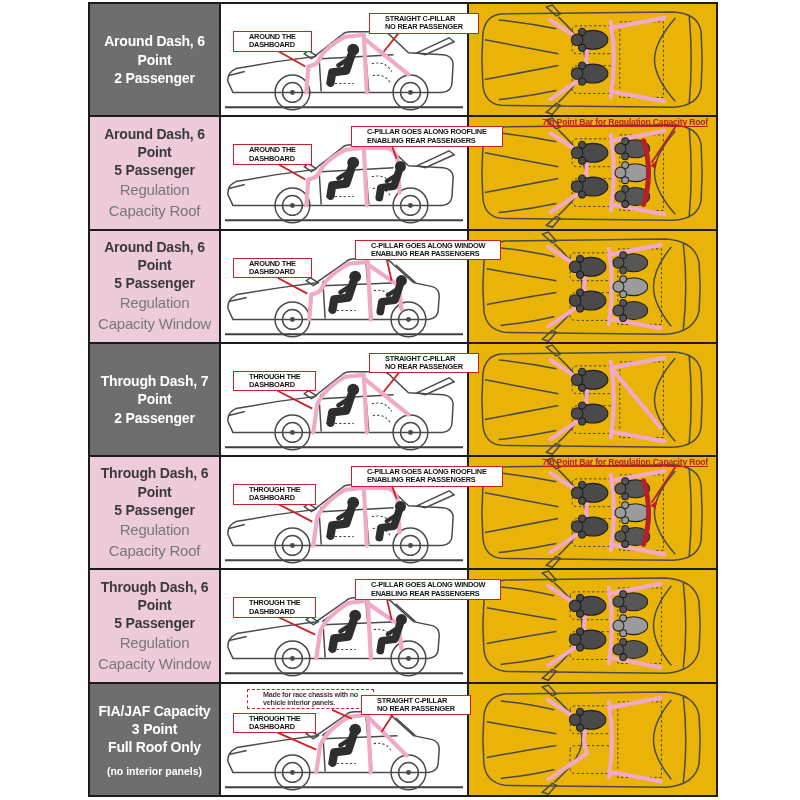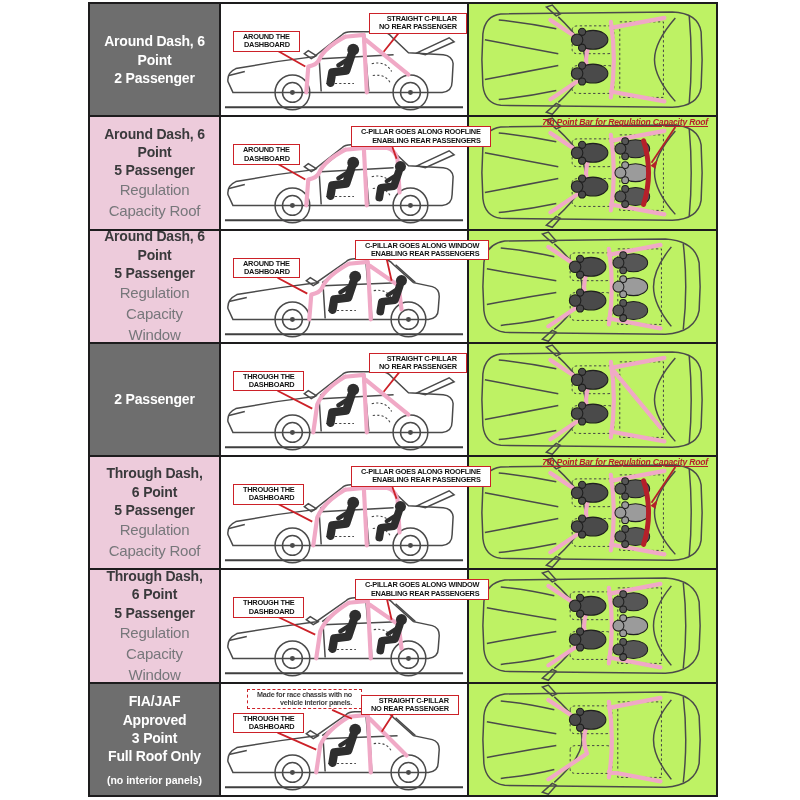--- a/index.html
+++ b/index.html
@@ -2,35 +2,35 @@
 <html><head>
 <meta charset="utf-8">
 <style>
   html,body{margin:0;padding:0;width:800px;height:800px;background:#fff;overflow:hidden;
     font-family:"Liberation Sans",sans-serif;}
   #chart{position:absolute;left:88px;top:2px;width:630px;height:795px;
     border:2.5px solid #1d1c1d;box-sizing:border-box;display:flex;flex-direction:column;background:#fff;}
   .cfg-row{flex:1 1 0;display:flex;border-bottom:2.5px solid #1d1c1d;min-height:0;}
   .cfg-row:last-child{border-bottom:none;}
   .label-cell{width:131px;flex:0 0 131px;border-right:2px solid #1d1c1d;box-sizing:border-box;
-    display:flex;flex-direction:column;align-items:center;justify-content:center;text-align:center;padding:14px;}
+    display:flex;flex-direction:column;align-items:center;justify-content:center;text-align:center;padding:8px;}
   .label-cell.gray{background:#6e6e6e;}
   .label-cell.pink{background:#edcbdb;}
   .t-line{font-weight:bold;font-size:14px;line-height:1.3;letter-spacing:-0.2px;}
   .gray .t-line{color:#ffffff;}
   .pink .t-line{color:#3a3a3c;}
   .t-sub{font-size:15px;line-height:1.4;color:#77777b;letter-spacing:-0.2px;}
   .t-foot{font-weight:bold;font-size:10.5px;color:#ffffff;margin-top:9px;}
   .side-cell{width:248px;flex:0 0 248px;border-right:2px solid #1d1c1d;box-sizing:border-box;
     position:relative;background:#fff;}
-  .top-cell{flex:1 1 auto;position:relative;background:#bef264;font-style:italic;}
+  .top-cell{flex:1 1 auto;position:relative;background:#eab308;}
   svg.art{position:absolute;left:0;top:0;width:100%;height:100%;}
-  .callout{position:absolute;background:#fff;border:1.6px solid #cc2128;padding:1px 9px;
+  .callout{position:absolute;background:#fff;border:1.6px solid #cc2128;padding:1px 15px;
     font-weight:bold;font-size:7.4px;line-height:1.12;color:#141414;letter-spacing:-0.25px;
-    white-space:nowrap;z-index:3;text-align:right;}
+    white-space:nowrap;z-index:3;}
   .callout.dashed{border:1.4px dashed #cc2128;color:#3c3c3c;font-size:7.2px;}
   .annot{position:absolute;top:0;right:8px;font-weight:bold;font-size:8.6px;color:#b5202a;
     text-decoration:underline;white-space:nowrap;z-index:3;letter-spacing:-0.2px;}
   .cage{stroke:#f0a9c6;stroke-width:4.2;fill:none;stroke-linecap:round;stroke-linejoin:round;}
   .cage7{stroke:#b5202a;stroke-width:5;fill:none;stroke-linecap:round;}
   .leader{stroke:#cc2128;stroke-width:1.8;fill:none;}
   .car{stroke:#4a4a4a;stroke-width:1.5;fill:none;}
 </style>
 </head>
 <body>
@@ -211,20 +211,21 @@
         <use href="#g-man-top" transform="translate(120,70)" style="color:#4a4a4a"></use>
         <use href="#g-man-top" transform="translate(163,32) scale(0.95)" style="color:#565656"></use>
         <use href="#g-man-top" transform="translate(163,56) scale(0.95)" style="color:#9b9b9b"></use>
         <use href="#g-man-top" transform="translate(163,80) scale(0.95)" style="color:#565656"></use>
       </svg>
     </div>
   </div>
 
   <div class="cfg-row">
     <div class="label-cell gray">
+      <div class="t-line">Through Dash, 7 Point</div>
       <div class="t-line">2 Passenger</div>
     </div>
     <div class="side-cell">
       <svg class="art" viewBox="0 0 248 112" preserveAspectRatio="none">
         <use href="#g-car-sedan-side"></use>
         <g>
           <path class="cage" d="M125,33 Q103,46 97,61 L93,89"></path>
           <path class="cage" d="M125,33 L144,31 M144,31 L147,89 M146,36 L189,71"></path>
         </g>
         <use href="#g-man-side" transform="translate(128,60) scale(0.88)" style="color:#2e2e2e"></use>
@@ -334,21 +335,21 @@
         <use href="#g-man-top" transform="translate(120,70)" style="color:#4a4a4a"></use>
         <use href="#g-man-top" transform="translate(163,32) scale(0.95)" style="color:#565656"></use>
         <use href="#g-man-top" transform="translate(163,56) scale(0.95)" style="color:#9b9b9b"></use>
         <use href="#g-man-top" transform="translate(163,80) scale(0.95)" style="color:#565656"></use>
       </svg>
     </div>
   </div>
 
   <div class="cfg-row">
     <div class="label-cell gray">
-      <div class="t-line">FIA/JAF Approved</div>
+      <div class="t-line">FIA/JAF Capacity</div>
       <div class="t-line">3 Point</div>
       <div class="t-line">Full Roof Only</div>
       <div class="t-foot">(no interior panels)</div>
     </div>
     <div class="side-cell">
       <svg class="art" viewBox="0 0 248 112" preserveAspectRatio="none">
         <use href="#g-car-hatch-side"></use>
         <g>
           <path class="cage" d="M129,33 Q106,47 100,62 L96,89"></path>
           <path class="cage" d="M129,33 L148,31 M148,31 L151,89 M150,35 L187,72"></path>

